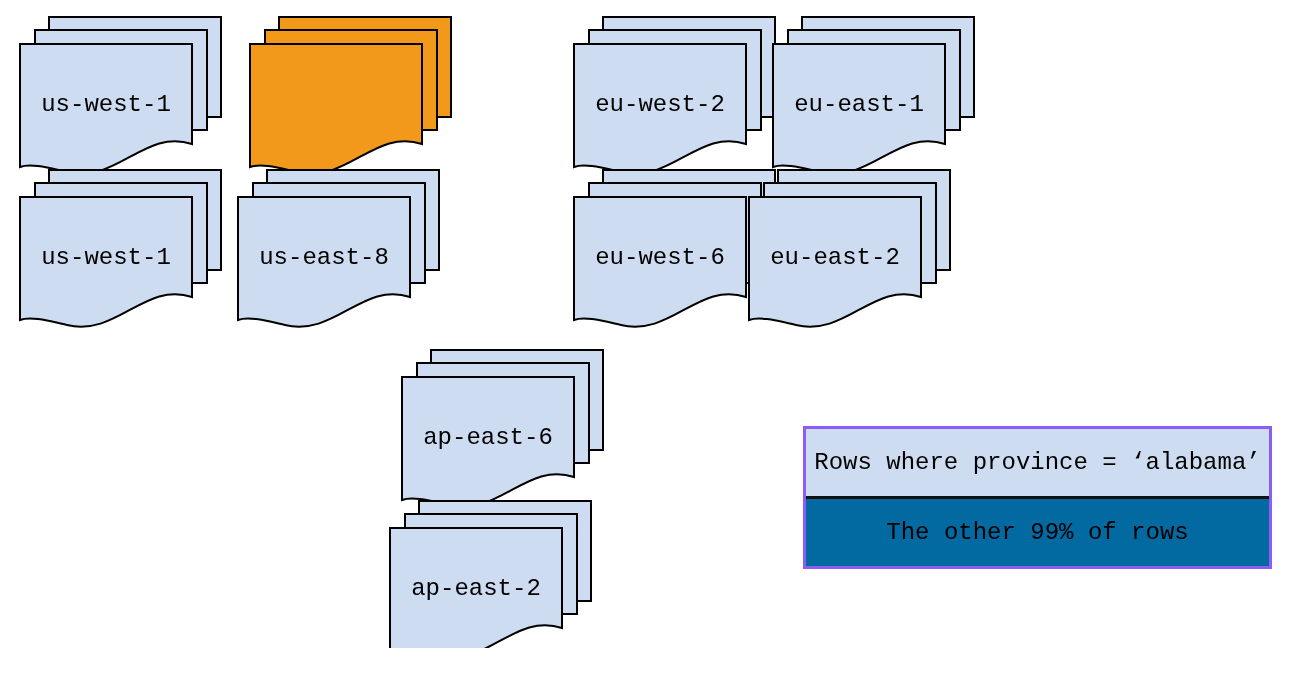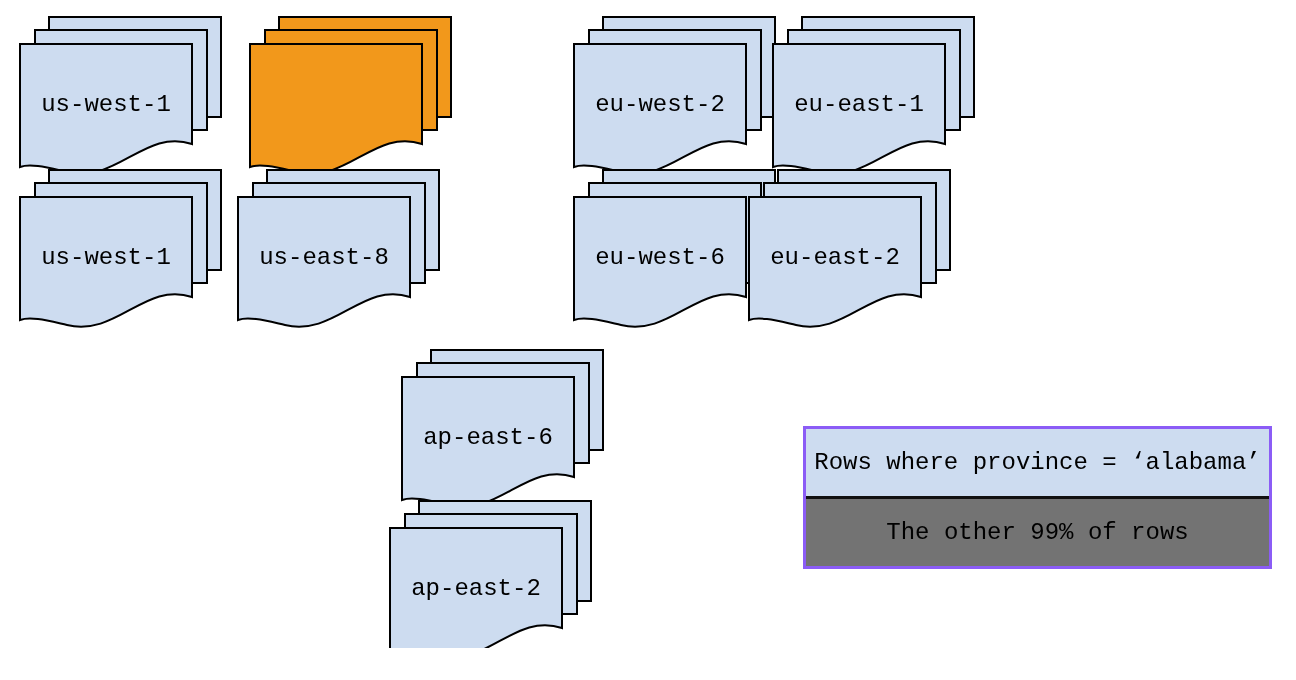--- a/index.html
+++ b/index.html
@@ -23,21 +23,21 @@
   }
   .legend{
     position:absolute;left:803px;top:426px;width:463px;
     border:3px solid #8b5cf6;
   }
   .legend-row{
     height:67px;display:flex;align-items:center;justify-content:center;
     font-size:24px;white-space:nowrap;
   }
   .legend-row.blue{background:#CDDCF0;}
-  .legend-row.orange{background:#737373;border-top:3px solid #111;}
+  .legend-row.orange{background:#0369a1;border-top:3px solid #111;}
 </style>
 </head>
 <body>
 
 <div id="canvas">
 
   <div class="stack blue" style="left:19px;top:16px">
     <svg viewBox="0 0 204 162" width="204" height="162">
       <rect class="sheet" x="30" y="1" width="172" height="100"></rect>
       <rect class="sheet" x="16" y="14" width="172" height="100"></rect>

